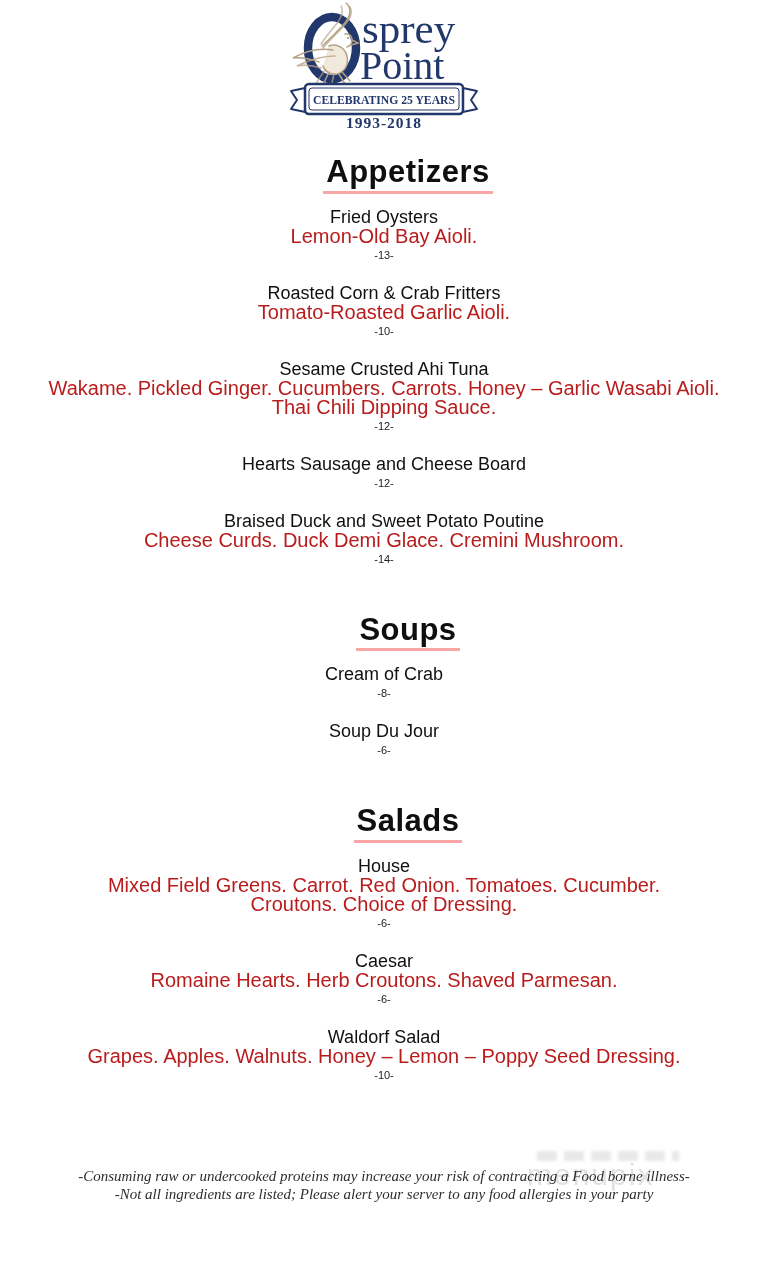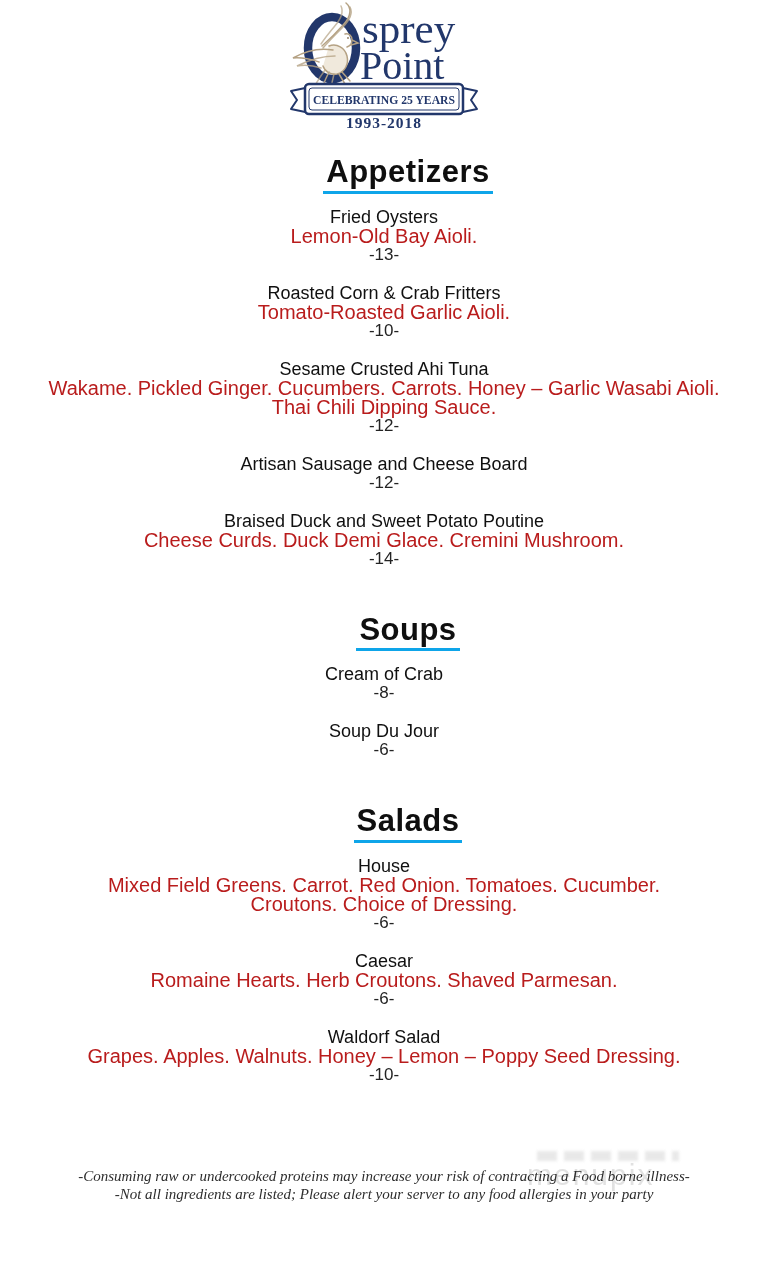--- a/index.html
+++ b/index.html
@@ -12,26 +12,26 @@
   .logo-wrap { text-align:center; }
   .logo-wrap svg { display:inline-block; }
 
   .menu { text-align:center; }
   .menu-section { margin-top:18px; }
   .menu-section + .menu-section { margin-top:44px; }
   .section-heading { text-align:center; margin-bottom:13px; }
   .section-title {
     display:inline-block; font-size:31px; font-weight:700; color:#0f0f0f;
     line-height:1.15; letter-spacing:0.5px;
-    border-bottom:3px solid #0ea5e9; padding:0 3px 1px 3px;margin-left:48px;
+    border-bottom:3px solid #fca5a5; padding:0 3px 1px 3px;margin-left:48px;
   }
   .item { margin-bottom:19px; }
   .item-name { font-size:18px; font-weight:400; line-height:20px; color:#101010; }
   .item-desc { font-size:20px; line-height:19px; color:#b91c1c; }
-  .item-price { font-size:17px; line-height:18px; color:#232323; }
+  .item-price { font-size:11px; line-height:18px; color:#232323; }
 
   .footer {
     position:absolute; left:0; right:0; top:1168px; text-align:center;
     font-family:"Liberation Serif", serif; font-style:italic;
     font-size:15px; line-height:17.5px; color:#2d2d2d; z-index:2;
   }
 
   .watermark-text {
     position:absolute; left:527px; top:1158px; z-index:1;
     font-family:"Liberation Sans", sans-serif; font-size:30px; font-weight:400;
@@ -108,21 +108,21 @@
     <div class="item">
       <div class="item-name">Sesame Crusted Ahi Tuna</div>
       <div class="item-descriptions">
               <div class="item-desc">Wakame. Pickled Ginger. Cucumbers. Carrots. Honey – Garlic Wasabi Aioli.</div>
               <div class="item-desc">Thai Chili Dipping Sauce.</div>
             </div>
       <div class="item-price">-12-</div>
     </div>
 
     <div class="item">
-      <div class="item-name">Artisan Sausage and Cheese Board</div>
+      <div class="item-name">Hearts Sausage and Cheese Board</div>
       <div class="item-descriptions"></div>
       <div class="item-price">-12-</div>
     </div>
 
     <div class="item">
       <div class="item-name">Braised Duck and Sweet Potato Poutine</div>
       <div class="item-descriptions">
               <div class="item-desc">Cheese Curds. Duck Demi Glace. Cremini Mushroom.</div>
             </div>
       <div class="item-price">-14-</div>

